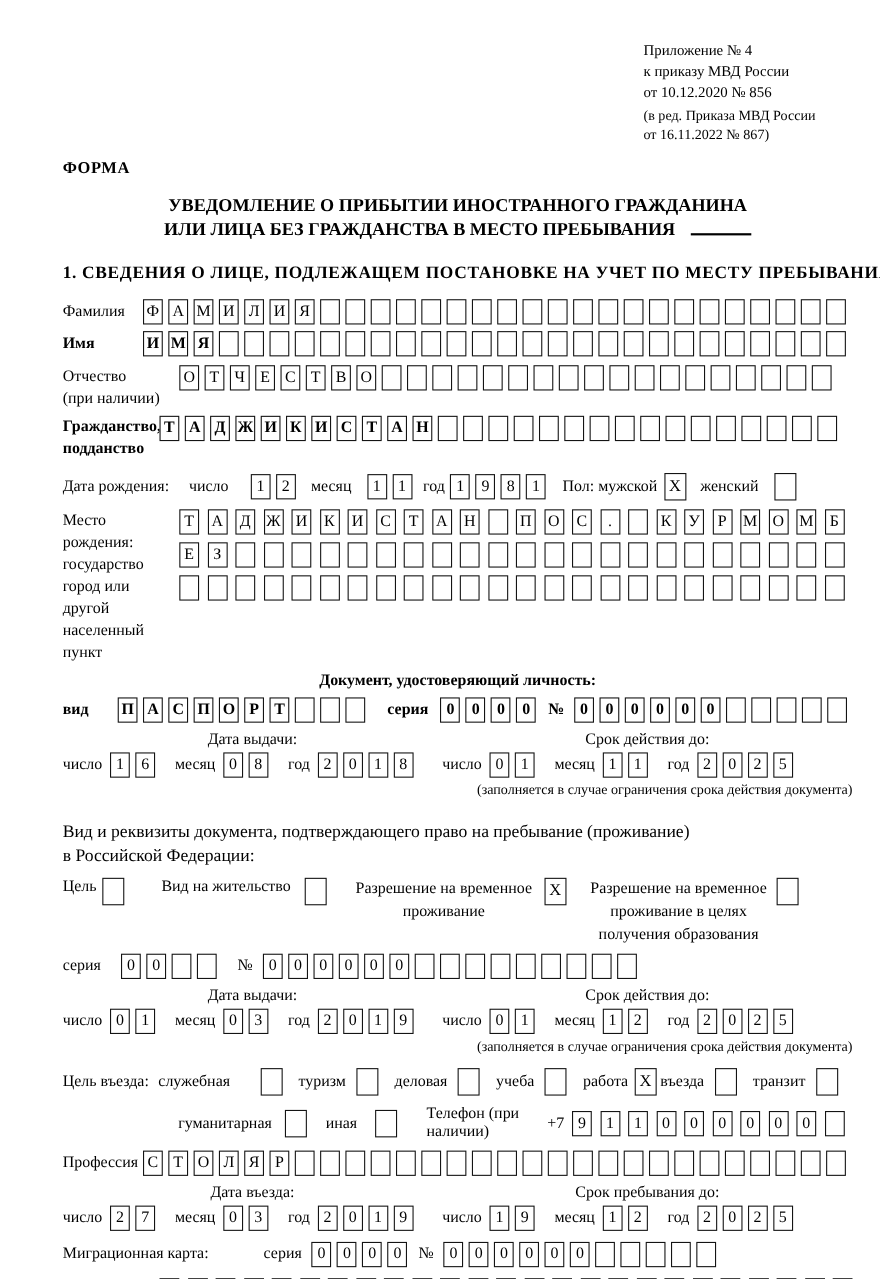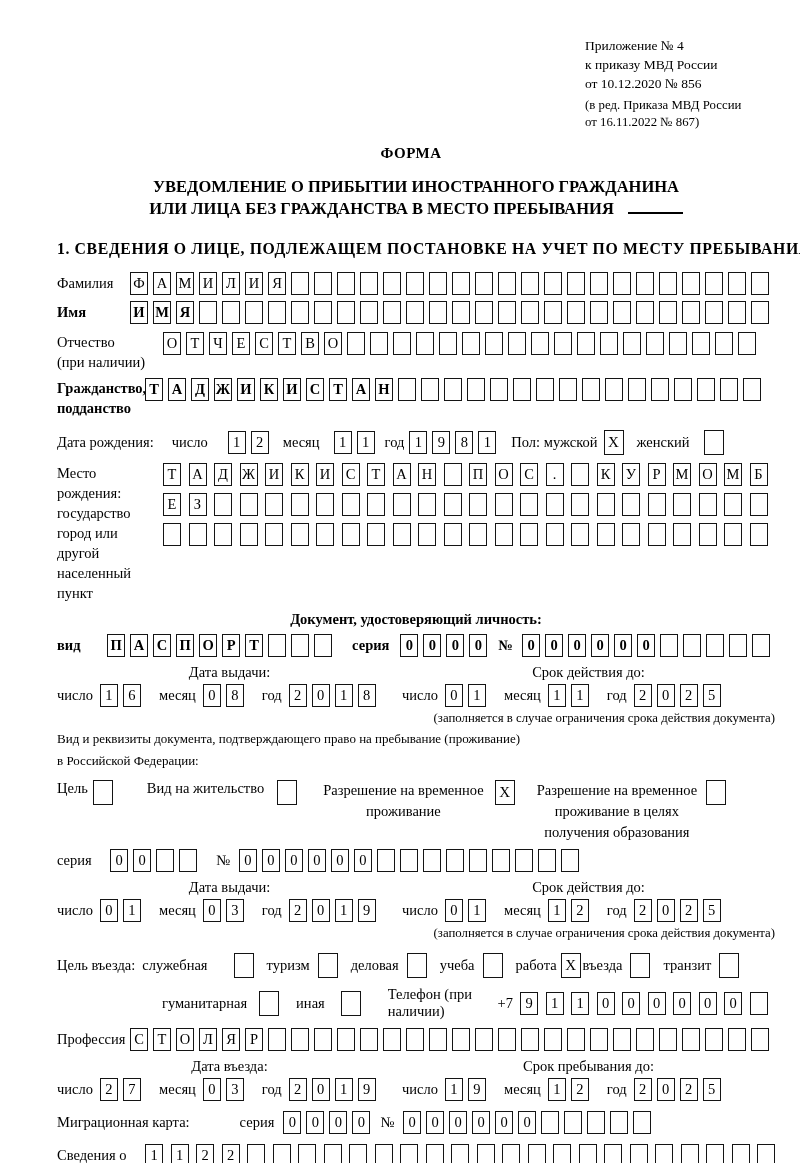--- a/index.html
+++ b/index.html
@@ -7,21 +7,21 @@
   body {
     width:800px; height:1163px;
     font-family:"Liberation Serif","DejaVu Serif",serif;
     color:#000;
   }
   .page { position:relative; width:800px; height:1163px; padding:36px 25px 0 57px; overflow:hidden; }
 
   
   .hdr { margin-left:auto; width:190px; font-size:13.5px; line-height:19px; }
   .hdr .rev { font-size:12.8px; margin-top:4px; line-height:17px; }
-  .forma { text-align:center; padding-right:10px; font-weight:bold; font-size:15px; margin-top:14px; letter-spacing:0.5px; }
+  .forma { text-align:left; padding-right:10px; font-weight:bold; font-size:15px; margin-top:14px; letter-spacing:0.5px; }
 
   
   .title { text-align:center; font-weight:bold; font-size:16.5px; line-height:22px; margin-top:14px; }
   .blank { display:inline-block; width:55px; border-bottom:2px solid #000; height:13px; margin-left:14px; }
   .sec-heading { font-weight:bold; font-size:15.8px; letter-spacing:0.6px; margin-top:20px; white-space:nowrap; }
 
   
   .row { display:flex; align-items:center; }
   .row.top { align-items:flex-start; }
   .lbl { font-size:14.5px; }
@@ -54,31 +54,31 @@
   .dates-heads .dh-l { width:345px; text-align:center; font-size:14.5px; }
   .dates-heads .dh-r { flex:1; text-align:center; font-size:14.5px; }
   .dates-fields { display:flex; margin-top:3px; }
   .dates-fields .df-l { width:345px; }
   .dates-fields .df-r { flex:1; }
   .dgroup { display:flex; align-items:center; }
   .dgroup .dlabel { font-size:14.5px; margin-right:7px; }
   .dgroup .gap { margin-left:13px; }
   .note-row { text-align:right; font-size:12.8px; margin-top:4px; }
 
-  .intro { font-size:13px; margin-top:2px; line-height:22px; }
+  .intro { font-size:16px; margin-top:20px; line-height:22px; }
 
   
   .permit-row { display:flex; align-items:flex-start; margin-top:8px; }
   .opt { display:flex; align-items:flex-start; }
   .opt .ol { text-align:center; font-size:14.5px; line-height:21px; }
   .gapA { margin-left:5px; } .gapB { margin-left:34px; } .gapC { margin-left:13px; }
   .gapD { margin-left:26px; } .gapE { margin-left:11px; } .gapF { margin-left:22px; } .gapG { margin-left:9px; }
 
   
-  .purpose-row { display:flex; align-items:center; margin-top:12px; }
+  .purpose-row { display:flex; align-items:center; margin-top:12px;justify-content:space-between; }
   .purpose-row .pl { font-size:14.5px; }
   .purpose-row .cbg { margin:0 13px 0 8px; }
   .purpose-row .first-gap { margin-left:26px; margin-right:13px; }
 
   .human-row { display:flex; align-items:center; margin-top:8px; padding-left:105px; }
 
   .serline { display:flex; align-items:center; margin-top:6px; }
 
   .repr-block { display:flex; align-items:flex-start; margin-top:10px; }
   .repr-lbl { width:88px; flex:none; font-size:14.5px; line-height:22px; }

